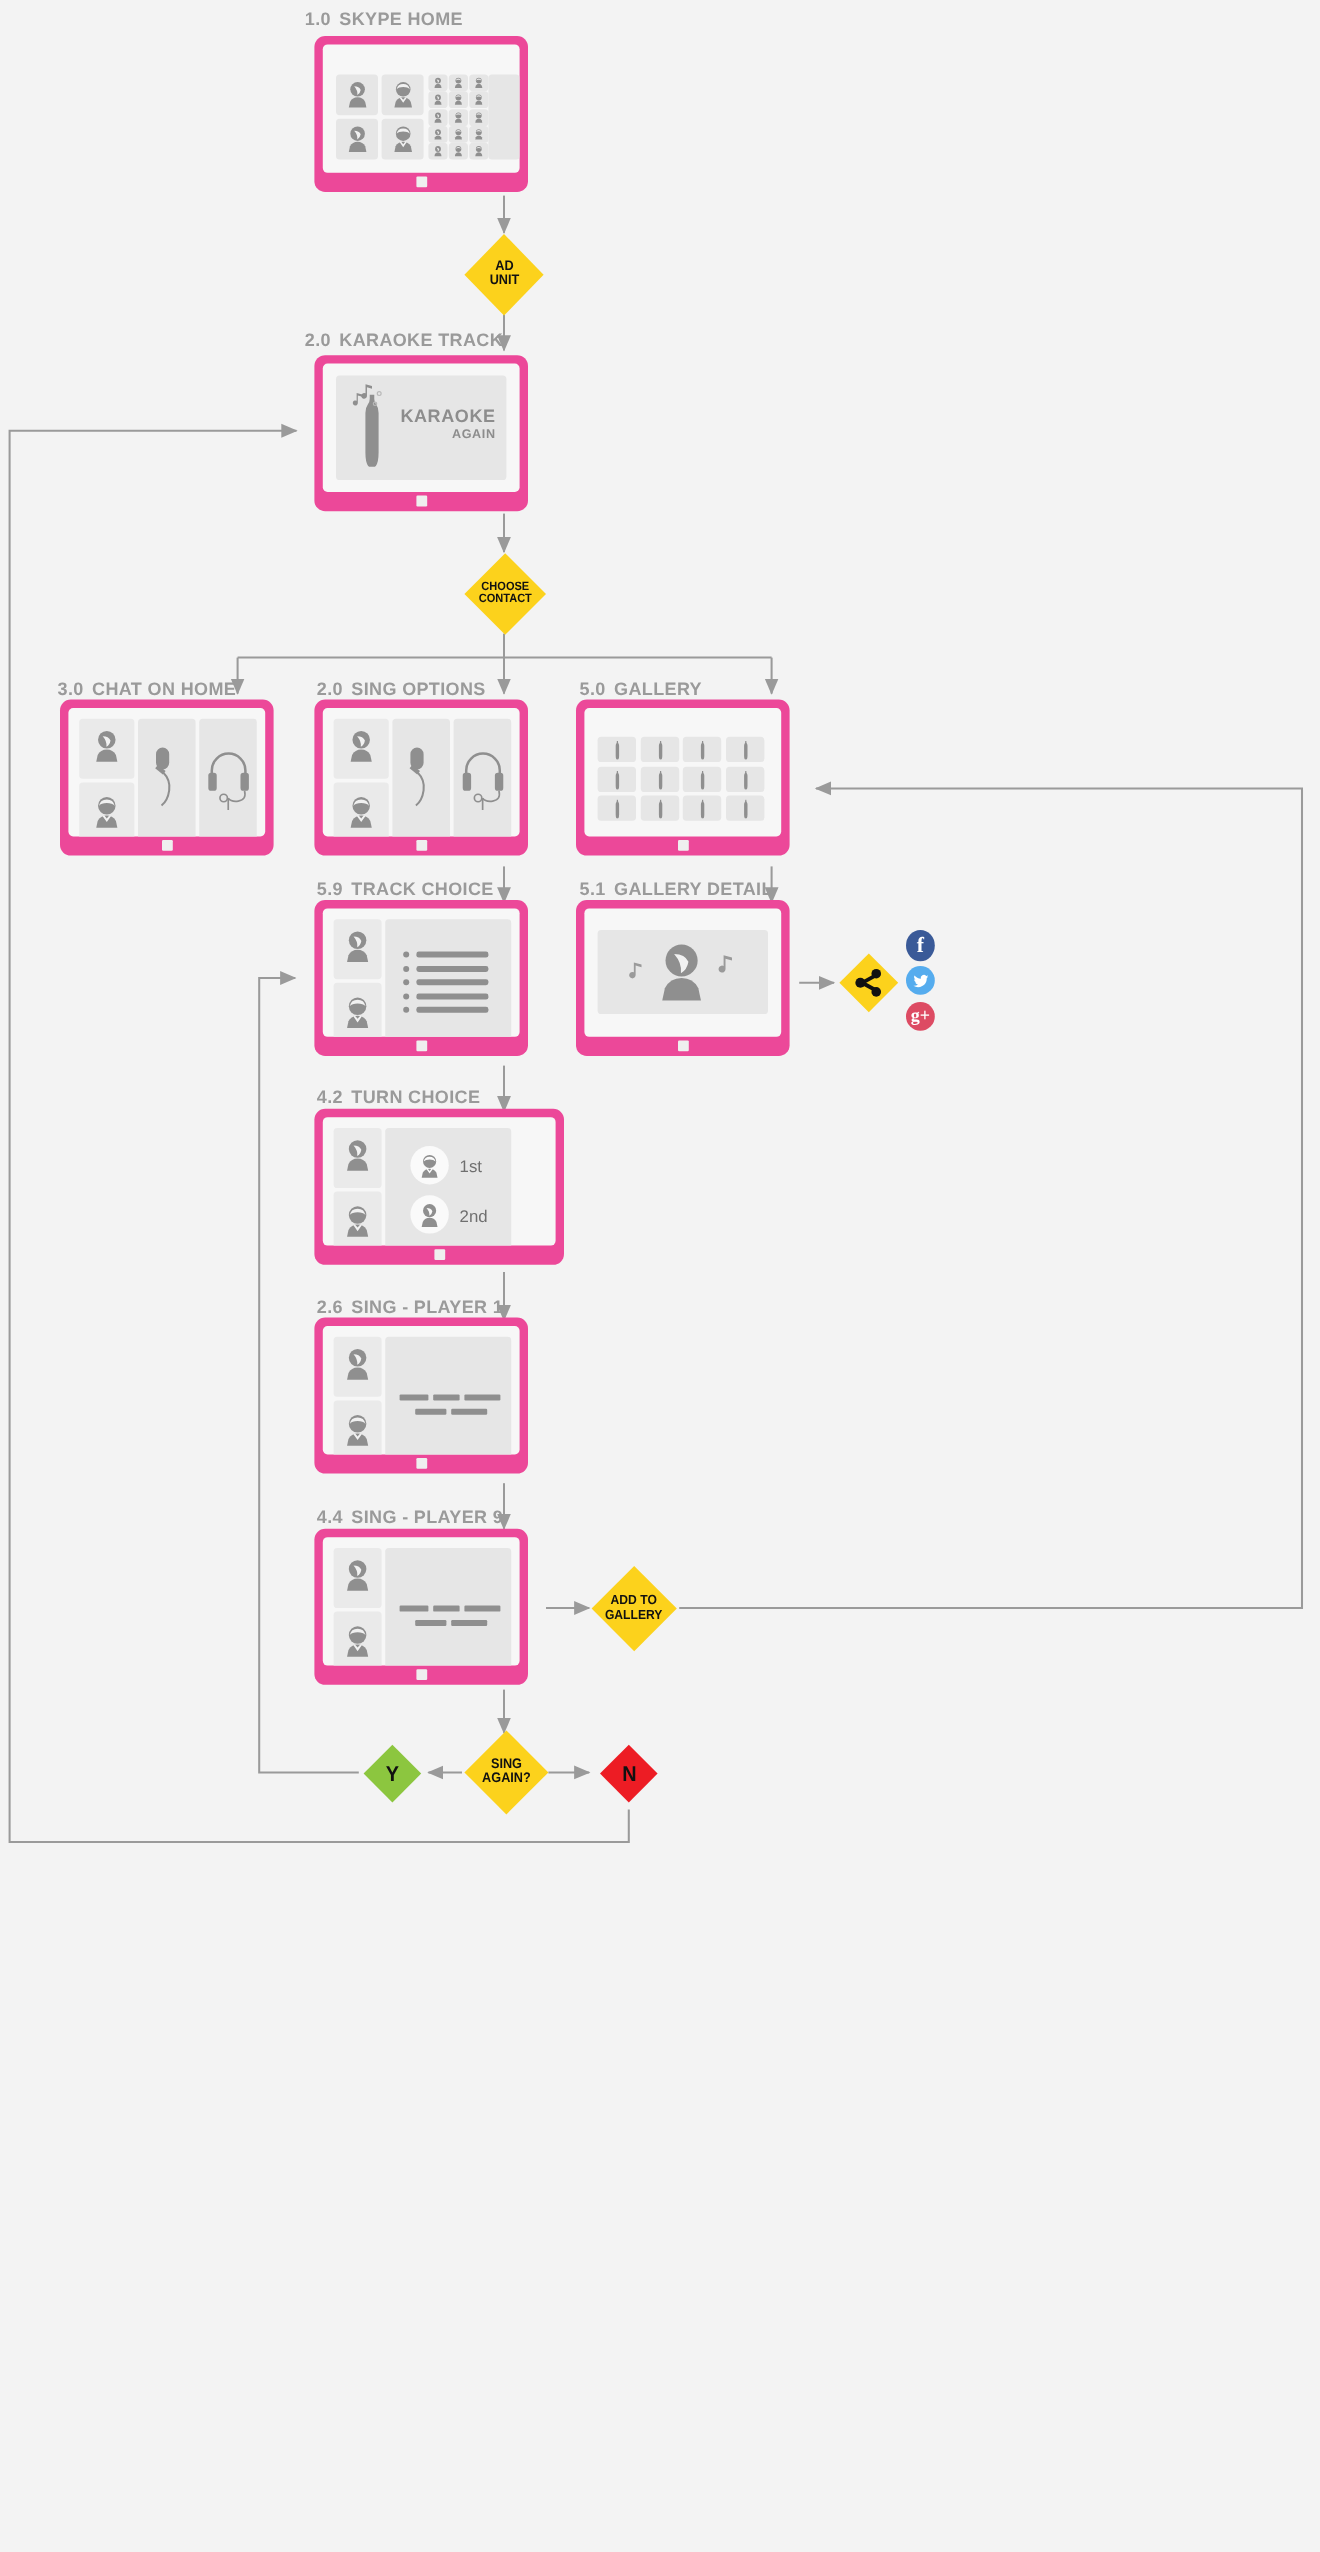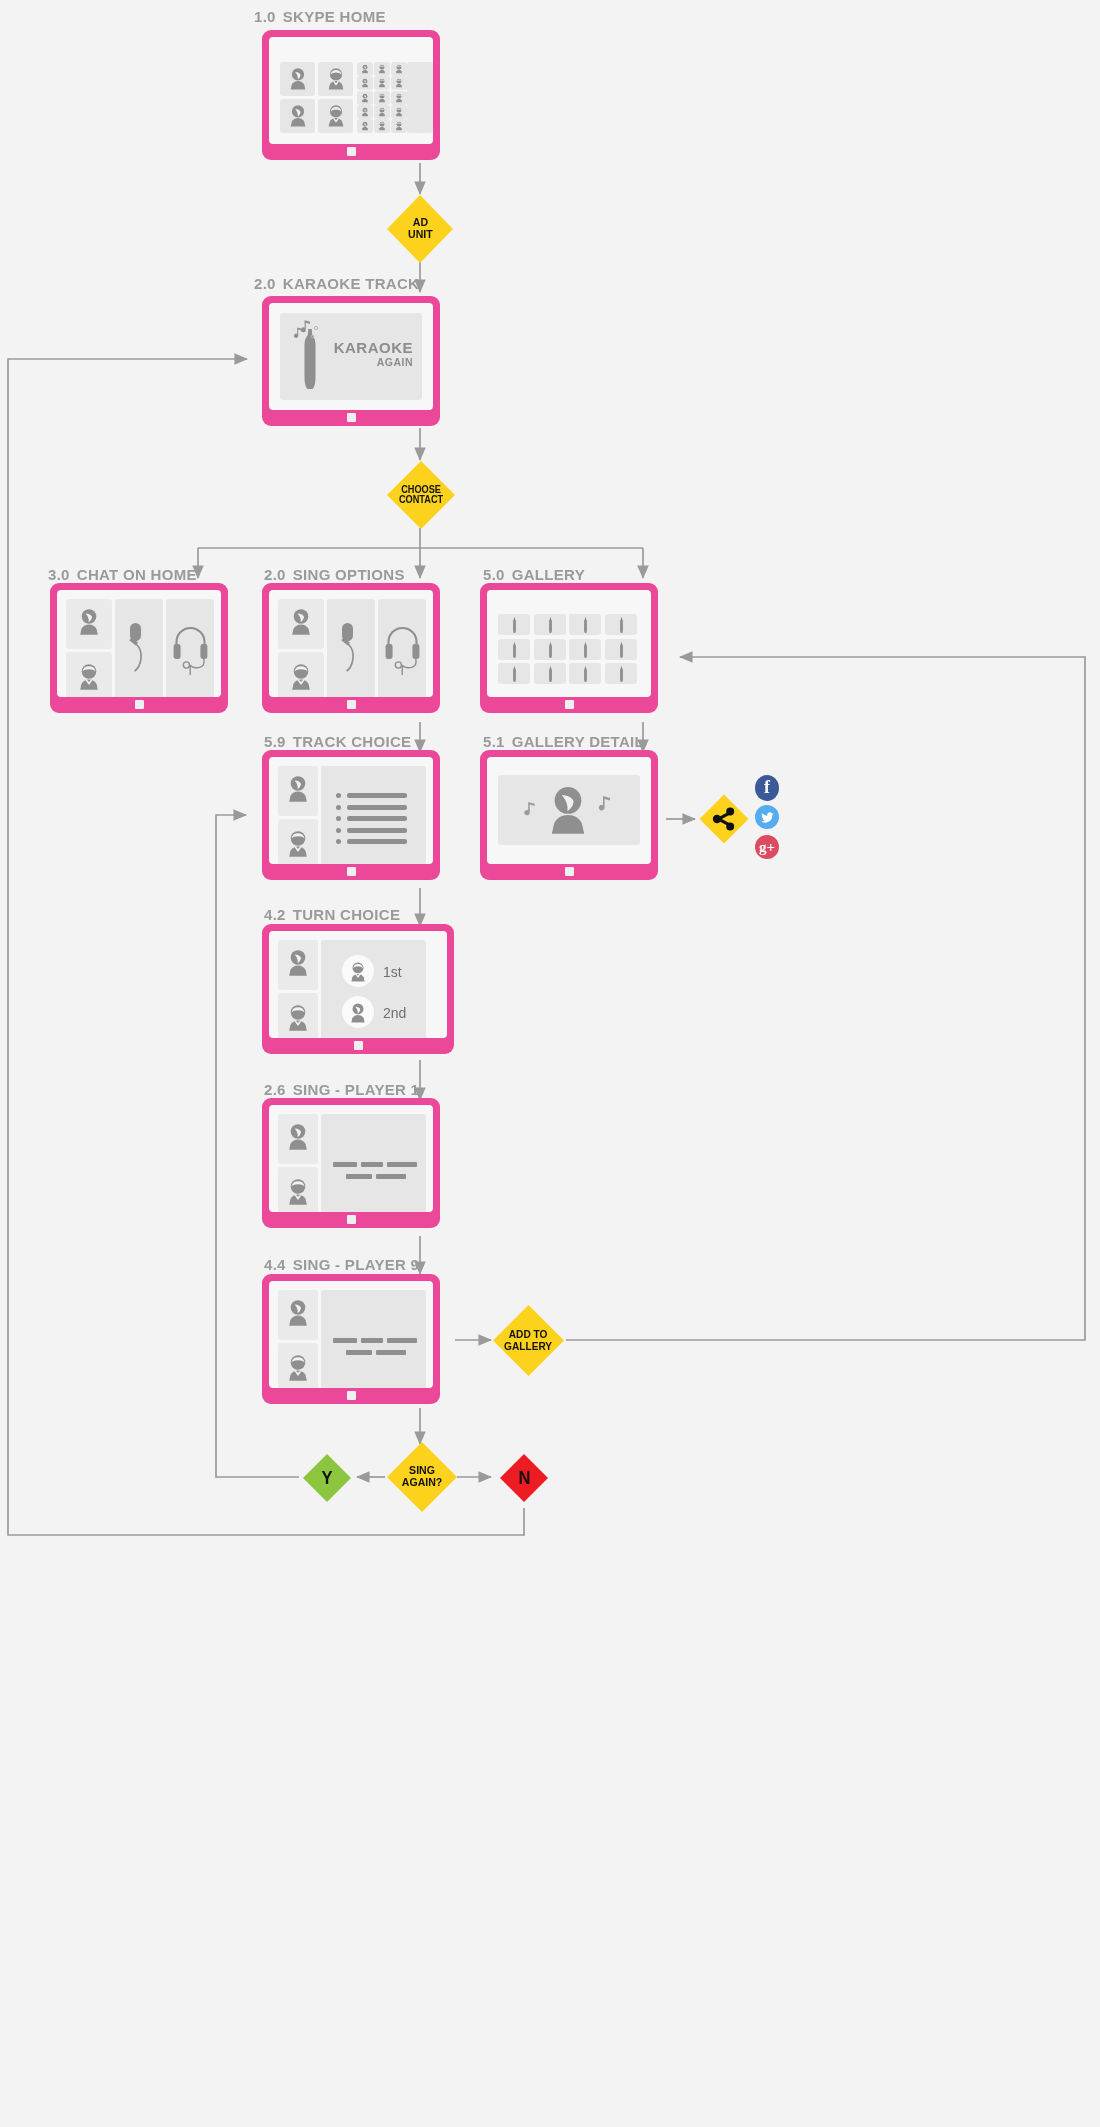--- a/index.html
+++ b/index.html
@@ -639,21 +639,21 @@
         <svg viewBox="0 0 24 24" style="width:15px;height:15px;">
           <path fill="#fff" d="M22 5.9c-.7.3-1.5.5-2.3.6.8-.5 1.5-1.3 1.8-2.3-.8.5-1.7.8-2.6 1A4.1 4.1 0 0 0 11.8 9C8.4 8.8 5.4 7.2 3.4 4.7c-.4.6-.6 1.3-.6 2.1 0 1.4.7 2.7 1.8 3.4-.7 0-1.3-.2-1.8-.5 0 2 1.4 3.7 3.3 4-.3.1-.7.2-1.1.2-.3 0-.5 0-.8-.1.5 1.6 2 2.8 3.8 2.9a8.2 8.2 0 0 1-6.1 1.7 11.6 11.6 0 0 0 17.8-9.8v-.5c.8-.6 1.5-1.3 2.1-2.1z"></path>
         </svg>
       </div>
       <div class="soc" style="left: 755px; top: 835px; width: 24px; height: 24px; background: rgb(221, 75, 99); font-size: 15px; font-family: &quot;Liberation Serif&quot;, serif;">g+</div>
     </div>
 
   <div class="caption" style="left:264px;top:906px;">
     <span class="num">4.2</span><span>TURN CHOICE</span>
   </div>
-  <div class="tablet" style="left:262px;top:924px;width:192px;height:130px;">
+  <div class="tablet" style="left:262px;top:924px;width:208px;height:130px;">
     <div class="screen">
       <div class="pane lt" style="left:9px;top:9px;width:40px;height:50px;">
         <div class="av" style="left:8px;top:8px;width:24px;height:30px;">
           <svg viewBox="0 0 24 28">
               <circle cx="12" cy="8.5" r="7.3" fill="#8f8f8f"></circle>
               <path d="M8.6 5.5 q5 0 6.5 3.6 q-0.6 3.6 -3.4 5.2 q0.6 -4.6 -3.1 -8.8z" fill="#f1f1f1"></path>
               <path d="M12 16.5 q5.2 0 7.6 4.6 l1.2 5.6 H3.2 l1.2 -5.6 Q6.8 16.5 12 16.5z" fill="#8f8f8f"></path>
             </svg>
         </div>
       </div>

